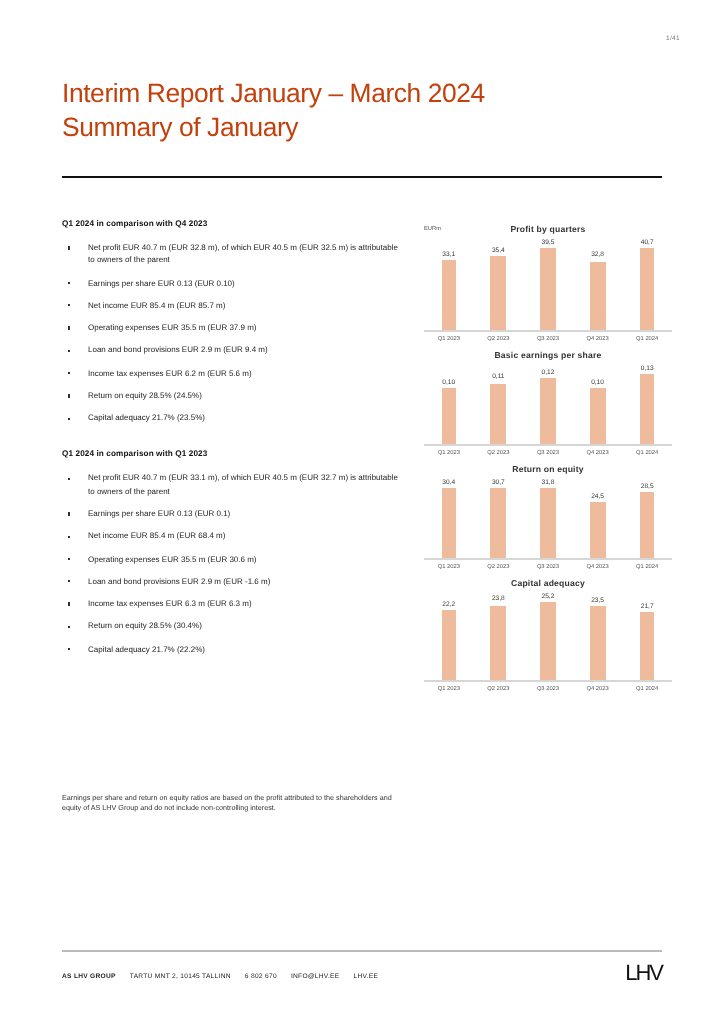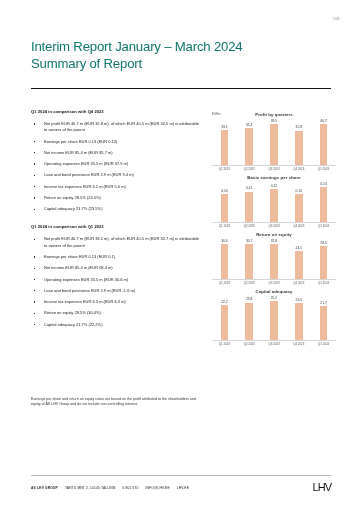--- a/index.html
+++ b/index.html
@@ -11,21 +11,21 @@
     overflow: hidden;
   }
   .page { position: relative; width: 362px; height: 512px; background:#fff; }
 
   .page-number {
     position: absolute; top: 17px; right: 22px;
     font-size: 3.2px; color: #777; letter-spacing: .2px;
   }
 
   .title-block { position: absolute; top: 38px; left: 31px; }
-  .title-line { font-size: 13.2px; font-weight: 400; letter-spacing: -0.2px; line-height: 17px; color:#0f766e; }
+  .title-line { font-size: 13.2px; font-weight: 400; letter-spacing: -0.2px; line-height: 17px; color:#c2410c; }
 
   .rule { position: absolute; left: 31px; top: 88px; width: 300px; height: 1.4px; background:#111; }
 
   
   .left-col { position: absolute; left: 31px; top: 109px; width: 172px; }
   .sec-heading { font-size: 4.1px; font-weight: bold; color:#111; margin-bottom: 7px; letter-spacing:.05px; }
   .bullets { list-style: none; }
   .bullets li {
     position: relative; font-size: 4.0px; line-height: 6.2px;
     padding-left: 13px; margin-bottom: 5.1px; color:#222;
@@ -74,21 +74,21 @@
 </style>
 </head>
 <body>
 
 <div class="page">
 
   <div class="page-number">1/41</div>
 
   <div class="title-block">
     <div class="title-line">Interim Report January – March 2024</div>
-    <div class="title-line">Summary of Report</div>
+    <div class="title-line">Summary of January</div>
   </div>
   <div class="rule"></div>
 
   <div class="left-col">
     <div>
       <div class="sec-heading">Q1 2024 in comparison with Q4 2023</div>
       <ul class="bullets">
         <li><span class="bul"></span><span>Net profit EUR 40.7 m (EUR 32.8 m), of which EUR 40.5 m (EUR 32.5 m) is attributable to owners of the parent</span></li>
         <li><span class="bul"></span><span>Earnings per share EUR 0.13 (EUR 0.10)</span></li>
         <li><span class="bul"></span><span>Net income EUR 85.4 m (EUR 85.7 m)</span></li>

